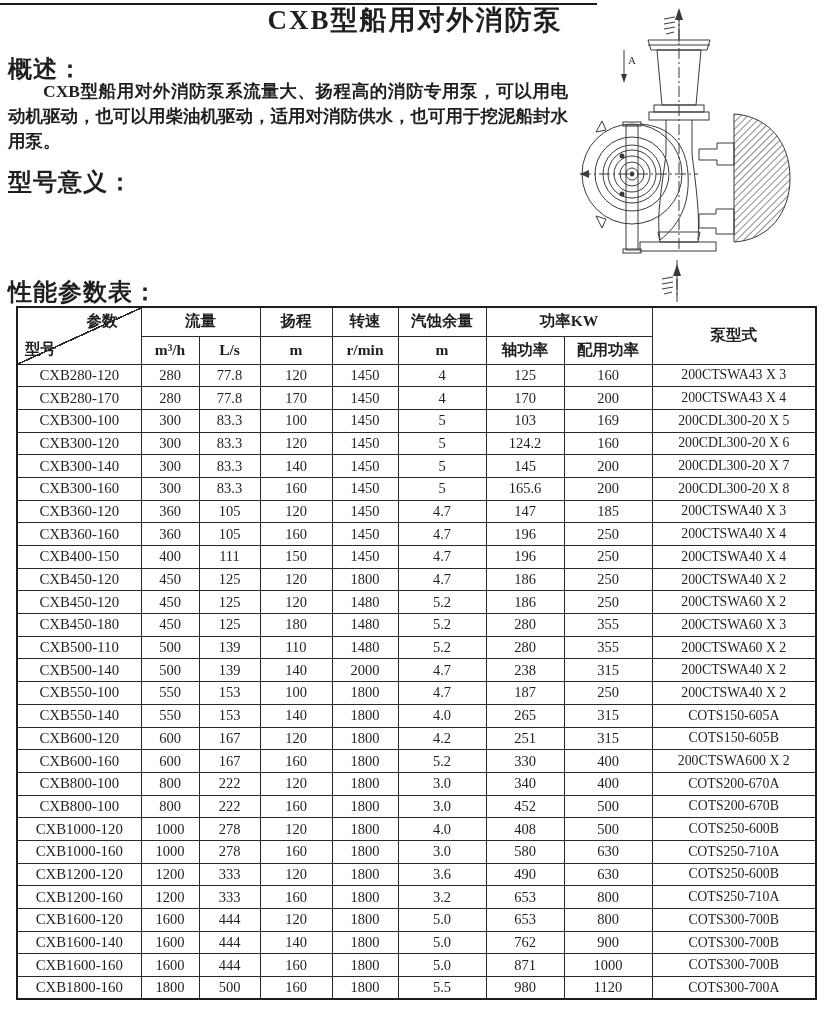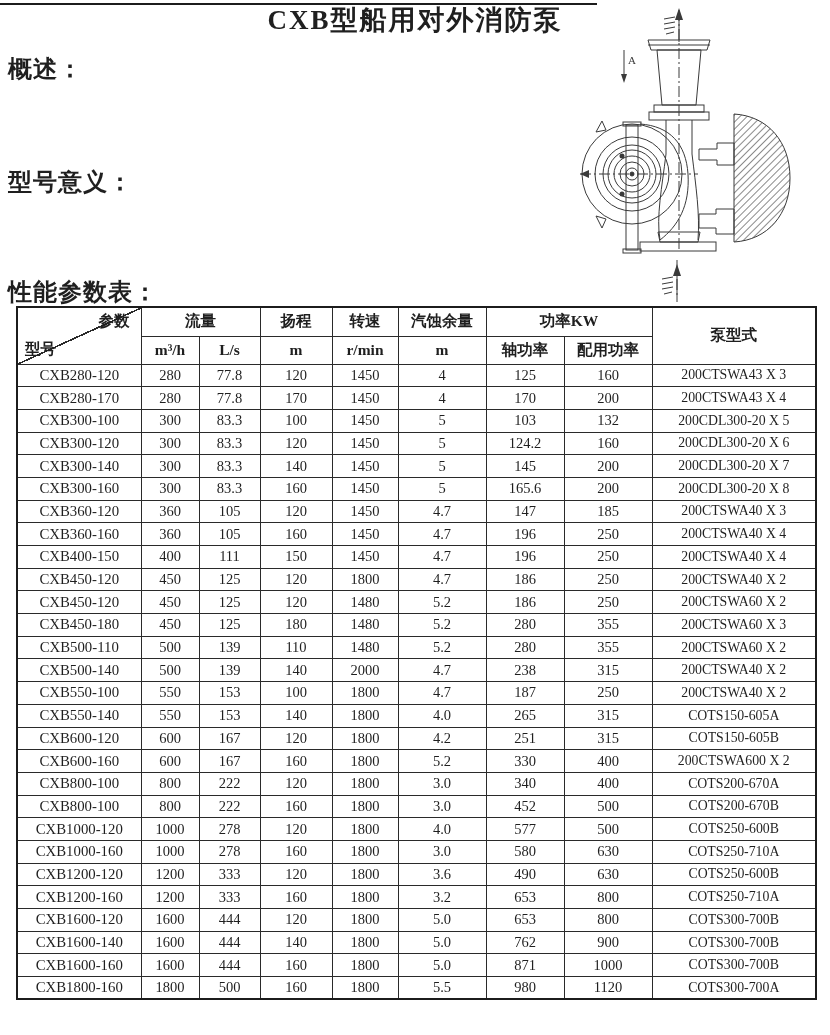--- a/index.html
+++ b/index.html
@@ -57,21 +57,21 @@
   .perf-table td { height:22.7px; }
   .perf-table td.col-model { font-size:14.8px; }
   .perf-table td.col-type { font-size:13.8px; }
   .corner { position:relative; padding:0; }
   .corner::before {
     content:""; position:absolute; inset:0;
     background:linear-gradient(to bottom right,
       transparent calc(50% - 0.8px), #2a2a2a calc(50% - 0.8px),
       #2a2a2a calc(50% + 0.8px), transparent calc(50% + 0.8px));
   }
-  .corner .corner-top { position:absolute; top:3px; right:11px; font-size:15.5px; }
+  .corner .corner-top { position:absolute; top:3px; right:23px; font-size:15.5px; }
   .corner .corner-bottom { position:absolute; bottom:4px; left:7px; font-size:15.5px; }
 </style>
 </head>
 <body>
 
 <div class="page">
 
   <div class="top-rule"></div>
 
   <h1 class="doc-title">CXB型船用对外消防泵</h1>
@@ -150,20 +150,21 @@
       <line x1="99" y1="296" x2="99" y2="268"></line>
       <polygon points="95,274 99,262 103,274" fill="#3a3a3a" stroke="none"></polygon>
       <line x1="84" y1="277" x2="95" y2="275"></line>
       <line x1="84" y1="282" x2="95" y2="280"></line>
       <line x1="84" y1="287" x2="95" y2="285"></line>
       <line x1="86" y1="292" x2="94" y2="290"></line>
     </g>
   </svg>
 
   <div class="sec-heading overview-heading">概述：</div>
+  <p class="overview-body">CXB型船用对外消防泵系流量大、扬程高的消防专用泵，可以用电动机驱动，也可以用柴油机驱动，适用对消防供水，也可用于挖泥船封水用泵。</p>
 
   <div class="sec-heading model-heading">型号意义：</div>
 
 
   <div class="sec-heading perf-heading">性能参数表：</div>
 
   <table class="perf-table">
     <colgroup>
       <col style="width:124px">
         <col style="width:58px">
@@ -222,21 +223,21 @@
           <td class="col-type">200CTSWA43 X 4</td>
         </tr>
         <tr>
           <td class="col-model">CXB300-100</td>
           <td>300</td>
           <td>83.3</td>
           <td>100</td>
           <td>1450</td>
           <td>5</td>
           <td>103</td>
-          <td>132</td>
+          <td>169</td>
           <td class="col-type">200CDL300-20 X 5</td>
         </tr>
         <tr>
           <td class="col-model">CXB300-120</td>
           <td>300</td>
           <td>83.3</td>
           <td>120</td>
           <td>1450</td>
           <td>5</td>
           <td>124.2</td>
@@ -419,21 +420,21 @@
           <td>500</td>
           <td class="col-type">COTS200-670B</td>
         </tr>
         <tr>
           <td class="col-model">CXB1000-120</td>
           <td>1000</td>
           <td>278</td>
           <td>120</td>
           <td>1800</td>
           <td>4.0</td>
-          <td>577</td>
+          <td>408</td>
           <td>500</td>
           <td class="col-type">COTS250-600B</td>
         </tr>
         <tr>
           <td class="col-model">CXB1000-160</td>
           <td>1000</td>
           <td>278</td>
           <td>160</td>
           <td>1800</td>
           <td>3.0</td>

